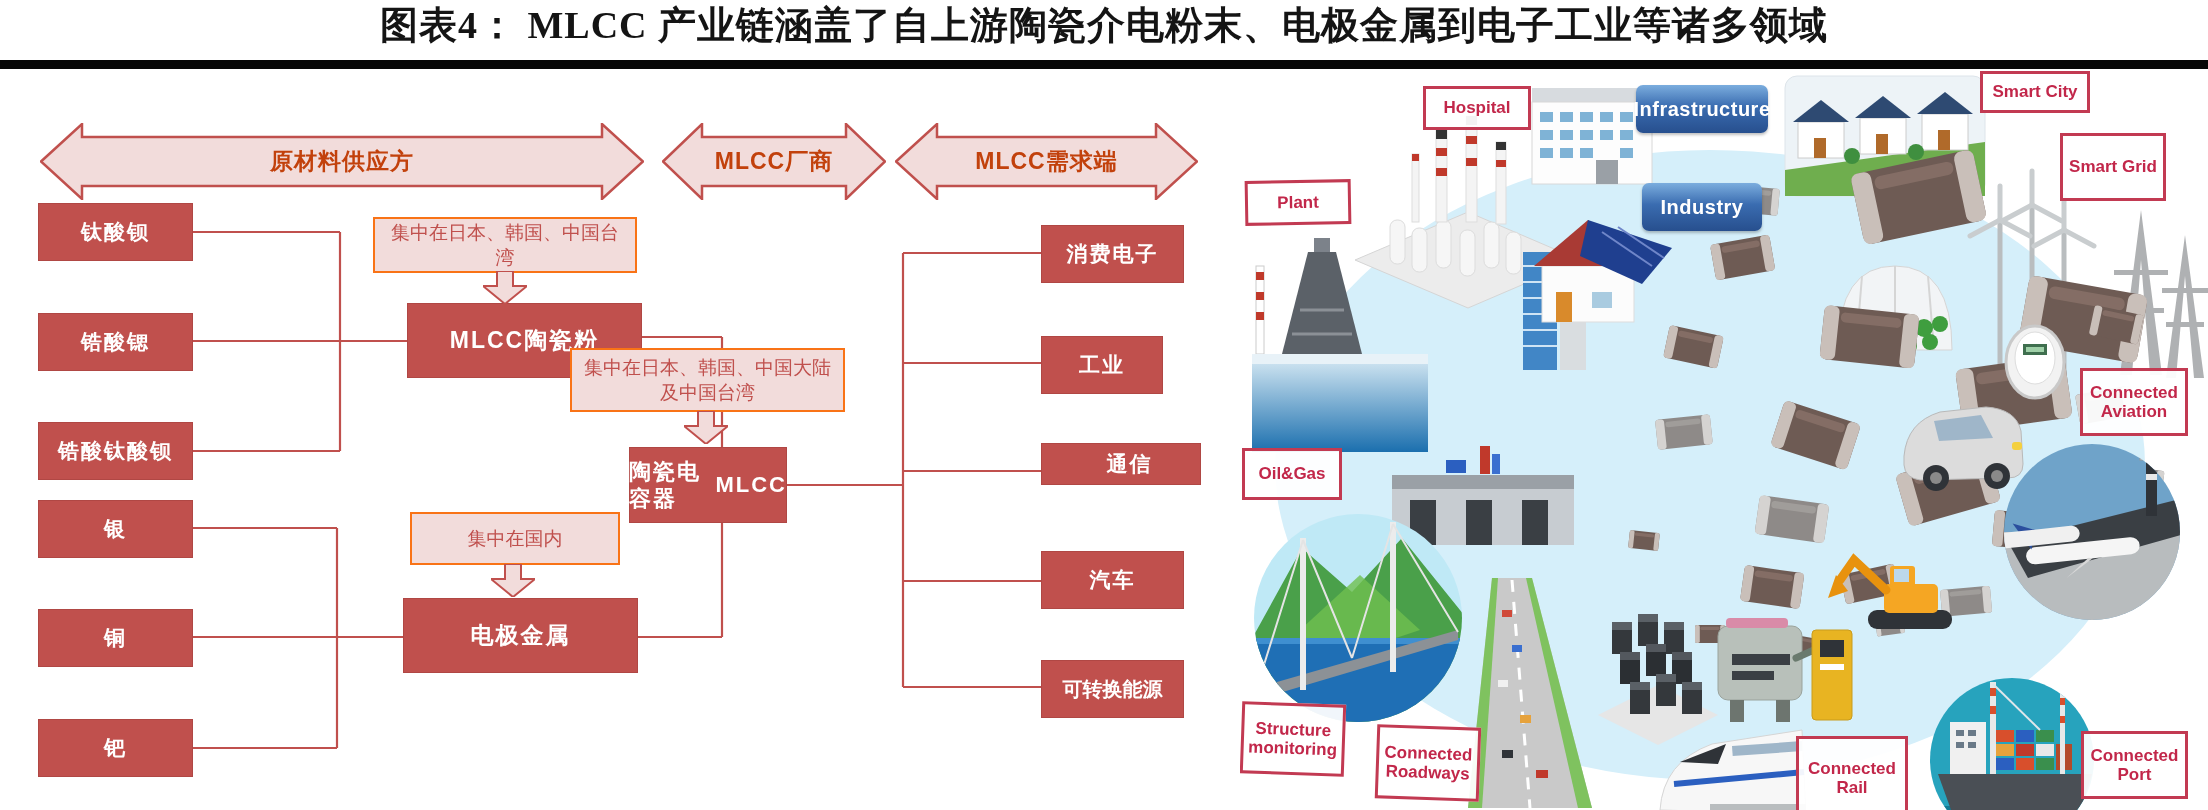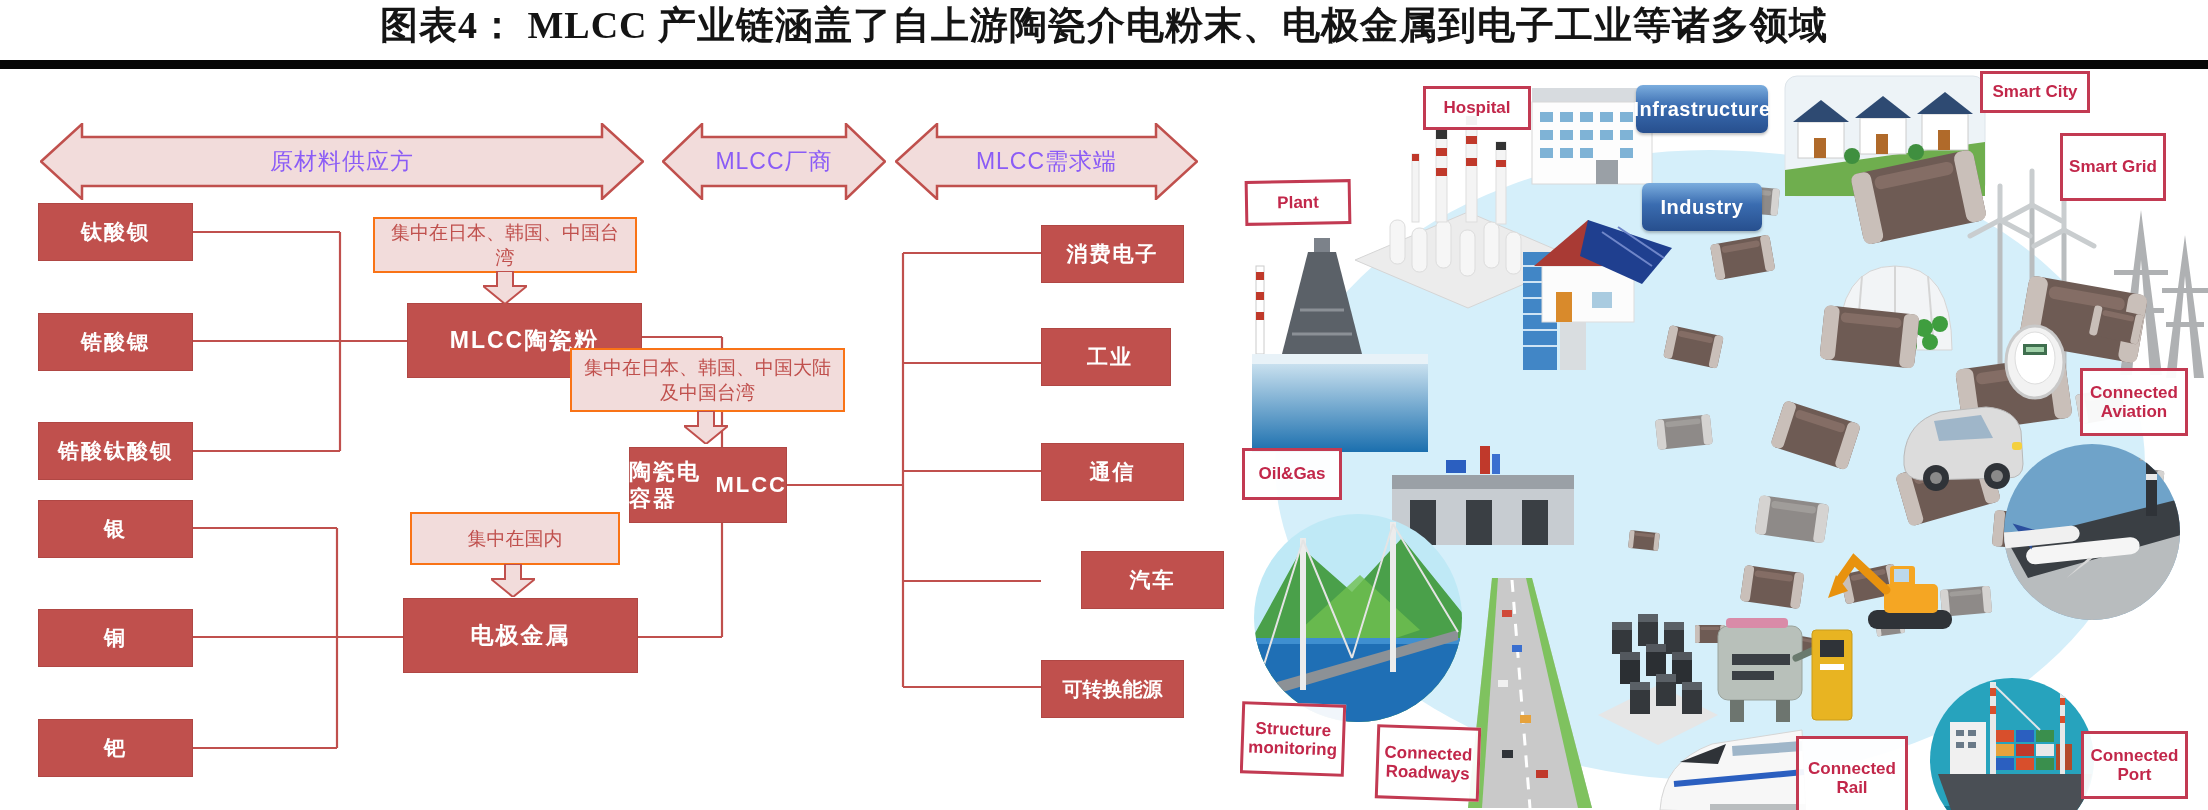--- a/index.html
+++ b/index.html
@@ -6,21 +6,21 @@
   #canvas{position:relative;width:2208px;height:810px;background:#fff;overflow:hidden;
           font-family:"Liberation Sans","DejaVu Sans",sans-serif;}
   .title{position:absolute;top:0;left:0;width:100%;text-align:center;
          font-family:"Liberation Serif","DejaVu Serif",serif;font-weight:600;
          font-size:38px;color:#141414;letter-spacing:1px;white-space:nowrap;}
   .black-rule{position:absolute;top:60px;left:0;width:2208px;height:9px;background:#060606;}
   .lines-layer{position:absolute;left:0;top:0;z-index:1;}
   .banner{position:absolute;top:123px;height:77px;z-index:2;}
   .banner svg{position:absolute;left:0;top:0;}
   .banner .lbl{position:absolute;inset:0;display:flex;align-items:center;justify-content:center;
-               color:#8b5cf6;font-weight:normal;font-size:23px;letter-spacing:1px;}
+               color:#c2410c;font-weight:bold;font-size:23px;letter-spacing:1px;}
   .rbox{position:absolute;background:#c0504d;color:#fff;font-weight:bold;font-size:21px;
         display:flex;align-items:center;justify-content:center;z-index:2;letter-spacing:2px;
         box-shadow:0 0 0 1px #b04744 inset;}
   .rbox.two{line-height:1.25;font-size:22px;}
   .note{position:absolute;background:#f2dcdb;border:2px solid #f97316;color:#c0504d;
         display:flex;align-items:center;justify-content:center;text-align:center;
         font-size:19px;font-weight:500;line-height:1.32;padding:2px 10px;box-sizing:border-box;z-index:3;}
   .darr{position:absolute;z-index:4;}
   
   #illus{position:absolute;left:1240px;top:70px;width:968px;height:740px;background:#fff;overflow:hidden;}
@@ -99,23 +99,23 @@
 
   <div class="note" style="left:410px;top:512px;width:210px;height:53px;">集中在国内</div>
   <div class="darr" style="left:491px;top:564px;">
     <svg width="44" height="33">
         <polygon points="14,0 30,0 30,15 44,15 22,33 0,15 14,15" fill="#f2dcdb" stroke="#c0504d" stroke-width="2"></polygon>
       </svg>
   </div>
   <div class="rbox" style="left:403px;top:598px;width:235px;height:75px;font-size:23px;">电极金属</div>
 
   <div class="rbox" style="left:1041px;top:225px;width:143px;height:58px;">消费电子</div>
-  <div class="rbox" style="left:1041px;top:328px;width:122px;height:58px;padding-left:8px;">工业</div>
-  <div class="rbox" style="left:1041px;top:443px;width:143px;height:58px;">通信</div>
-  <div class="rbox" style="left:1041px;top:551px;width:143px;height:58px;margin-left:40px;">汽车</div>
+  <div class="rbox" style="left:1041px;top:336px;width:122px;height:58px;">工业</div>
+  <div class="rbox" style="left:1041px;top:443px;width:143px;height:42px;padding-left:17px;">通信</div>
+  <div class="rbox" style="left:1041px;top:551px;width:143px;height:58px;">汽车</div>
   <div class="rbox" style="left:1041px;top:660px;width:143px;height:58px;font-size:20px;letter-spacing:0;">可转换能源</div>
 
   <div id="illus">
     <svg width="968" height="740">
       <defs>
         <g id="chip">
           <rect x="0" y="0" width="100" height="60" rx="7" fill="#6e5b54"></rect>
           <rect x="0" y="0" width="16" height="60" rx="6" fill="#c9bfb9"></rect>
           <rect x="84" y="0" width="16" height="60" rx="6" fill="#c9bfb9"></rect>
           <rect x="18" y="6" width="64" height="11" rx="5" fill="#8a7269" opacity="0.8"></rect>

